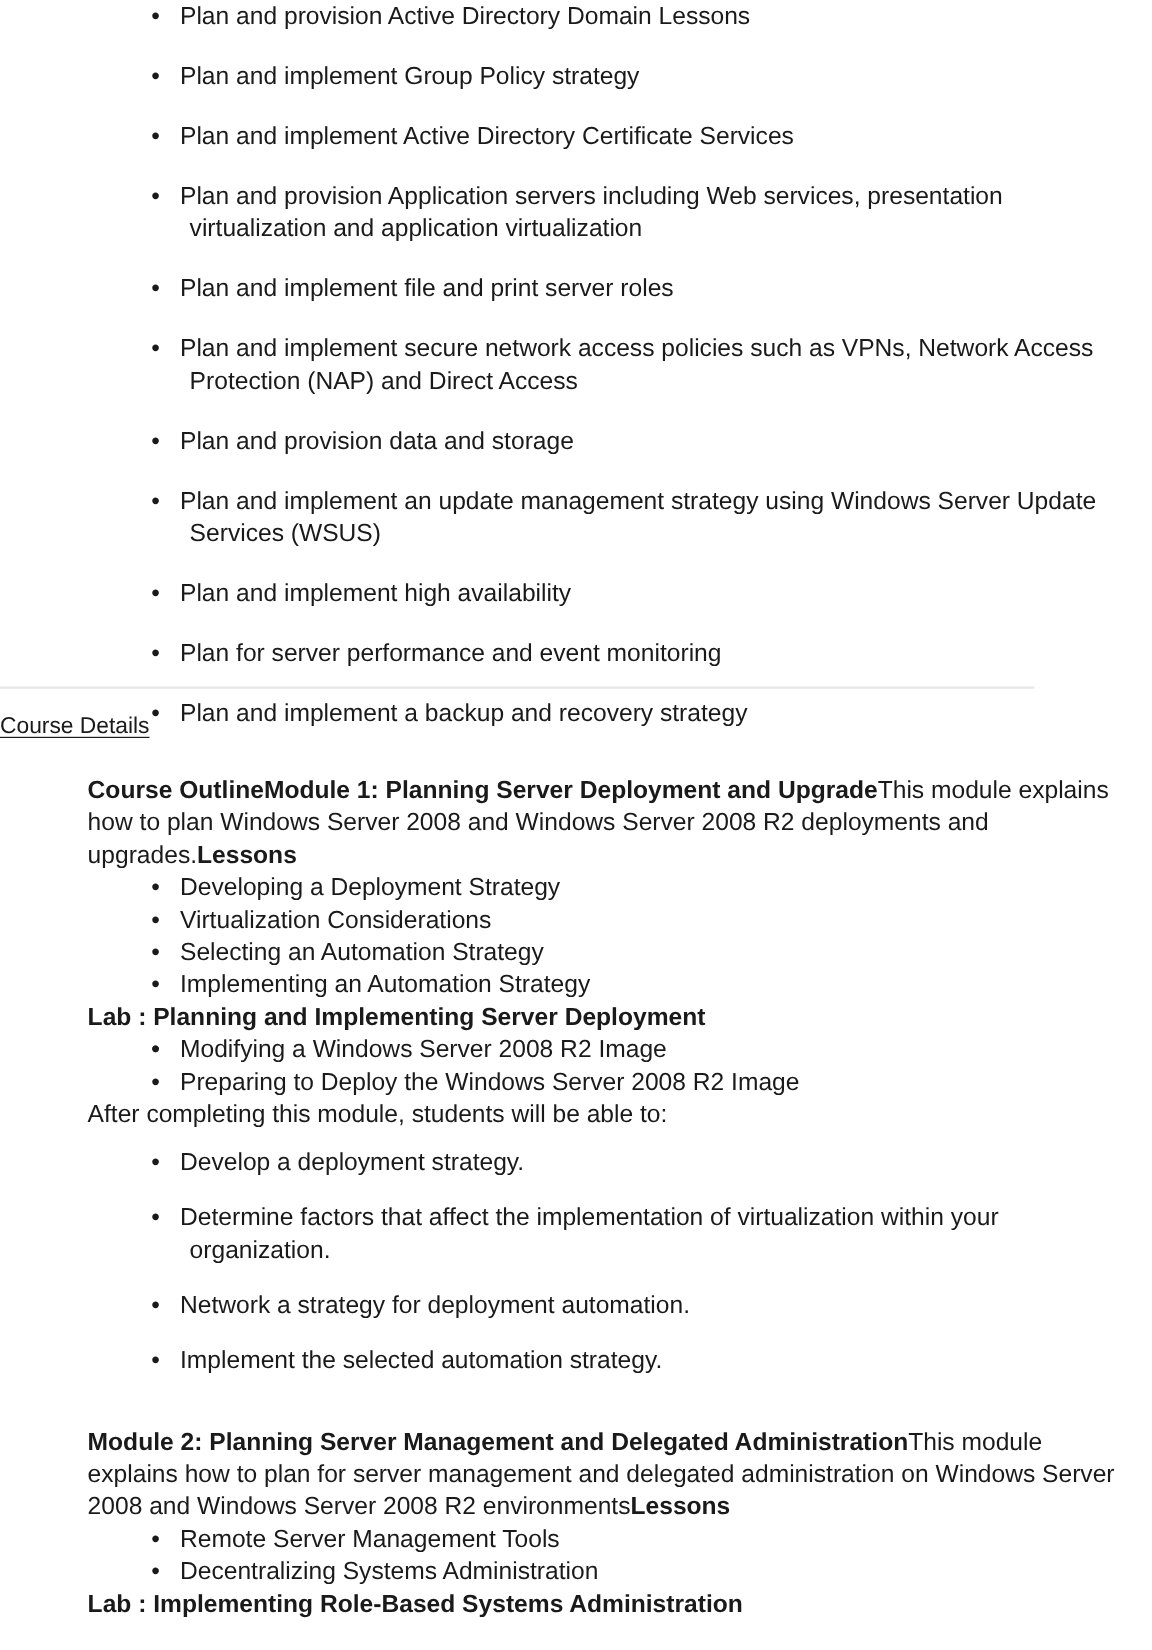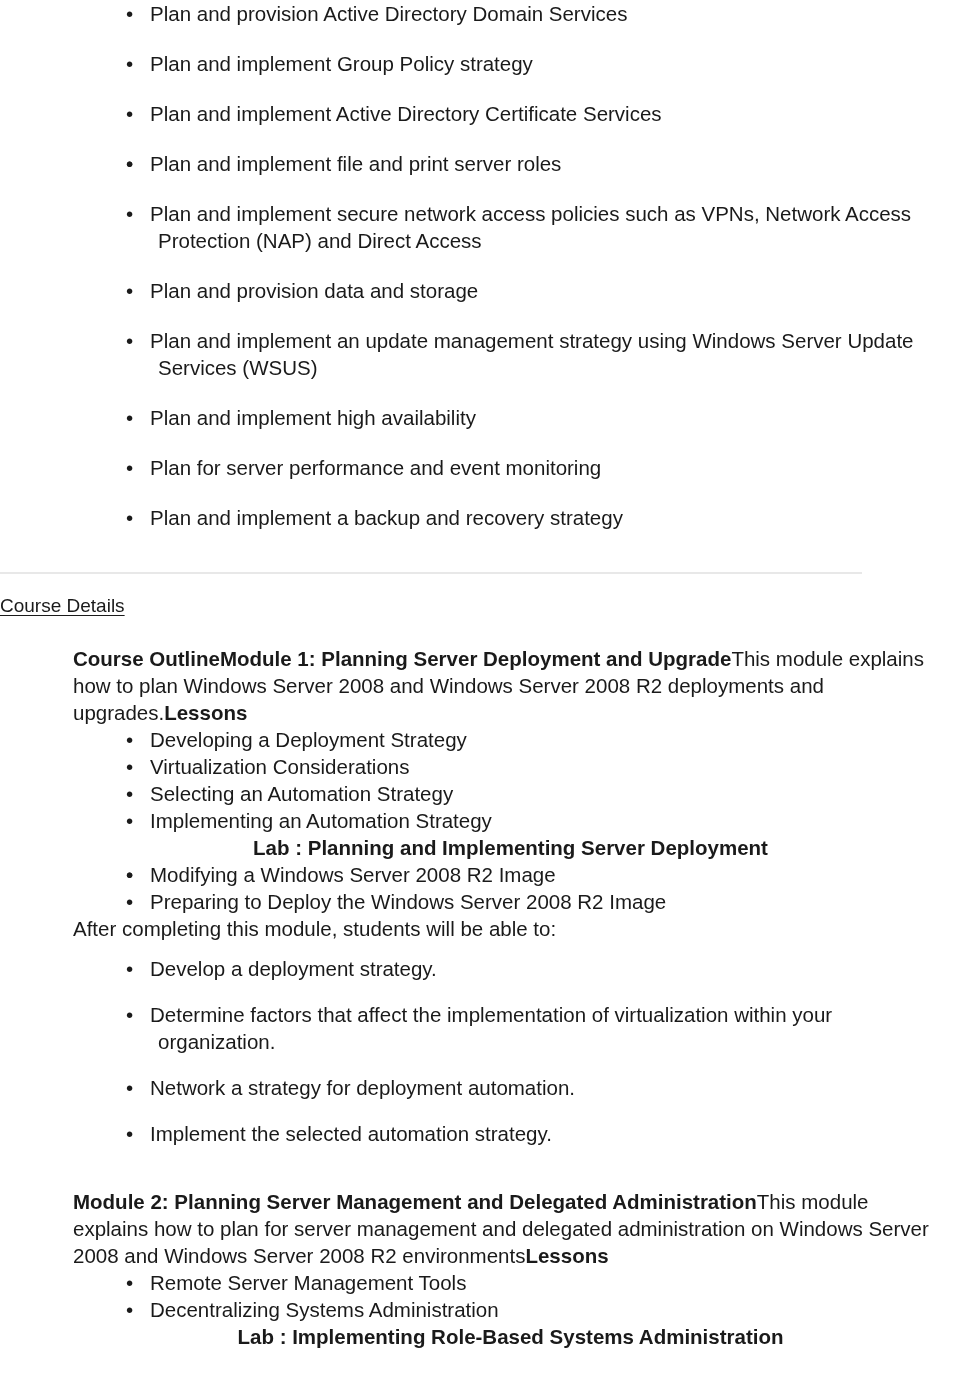--- a/index.html
+++ b/index.html
@@ -93,21 +93,20 @@
   }
   .para b { font-weight: 700; }
 
   .heading-line {
     margin: 0;
     padding-left: 73px;
     padding-right: 12px;
     font-size: 20.5px;
     line-height: 27px;
     font-weight: 700;
-    text-align: center;
   }
 
   .tight-list {
     list-style: none;
     margin: 0;
     padding: 0;
   }
   .tight-list > li {
     position: relative;
     padding-left: 150px;
@@ -153,32 +152,33 @@
   .spacer-md { height: 22px; }
 </style>
 </head>
 <body>
 
 <div class="page">
 
   <ul class="top-list">
     <li>
       <span class="bullet">•</span>
-      <span class="txt">Plan and provision Active Directory Domain Services</span>
+      <span class="txt">Plan and provision Active Directory Domain Lessons</span>
     </li>
     <li>
       <span class="bullet">•</span>
       <span class="txt">Plan and implement Group Policy strategy</span>
     </li>
     <li>
       <span class="bullet">•</span>
       <span class="txt">Plan and implement Active Directory Certificate Services</span>
     </li>
     <li>
       <span class="bullet">•</span>
+      <span class="txt">Plan and provision Application servers including Web services, presentation virtualization and application virtualization</span>
     </li>
     <li>
       <span class="bullet">•</span>
       <span class="txt">Plan and implement file and print server roles</span>
     </li>
     <li>
       <span class="bullet">•</span>
       <span class="txt">Plan and implement secure network access policies such as VPNs, Network Access Protection (NAP) and Direct Access</span>
     </li>
     <li>

